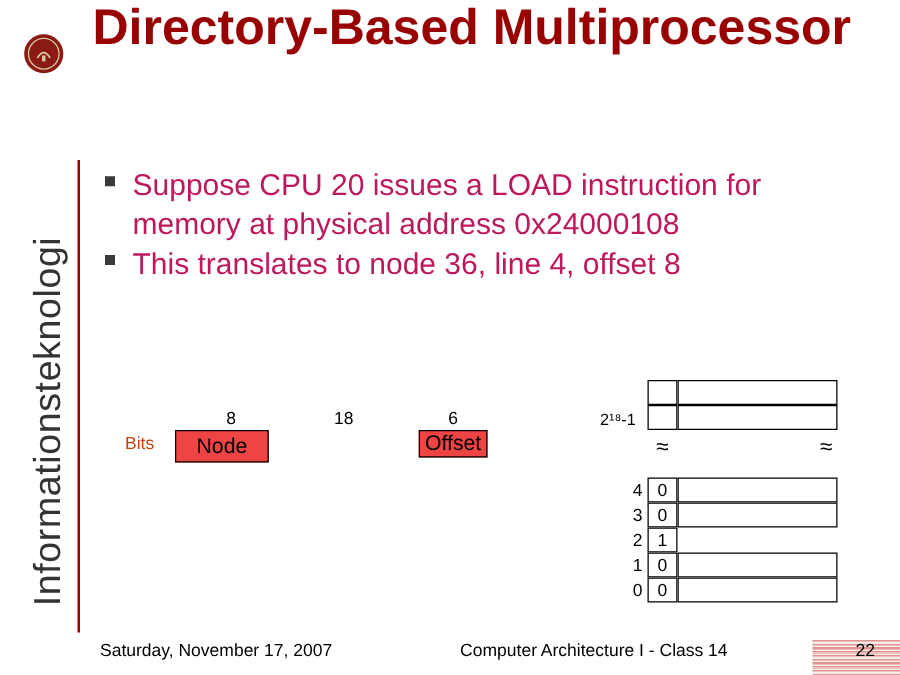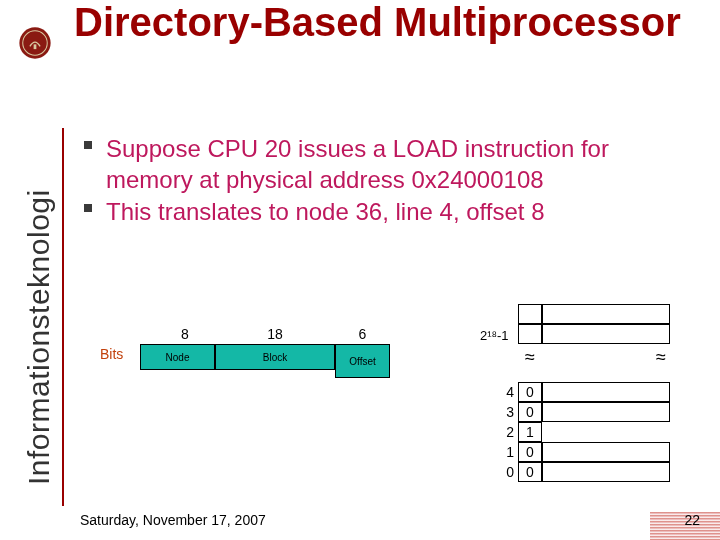--- a/index.html
+++ b/index.html
@@ -21,23 +21,23 @@
 
   .bullets { position: absolute; left: 80px; top: 134px; right: 20px;
              font-size: 24px; color: #be185d; line-height: 1.28; }
   .bullets li { list-style: none; position: relative; padding-left: 26px; margin-bottom: 2px; }
   .bullets li::before { content: ""; position: absolute; left: 4px; top: 7px;
                         width: 8px; height: 8px; background: #3a3a3a; }
 
   .diagram { position: absolute; left: 100px; top: 308px; width: 590px; height: 180px; }
 
   .bits-lbl { position: absolute; font-size: 14px; color: #c2410c; }
-  .addr-box { position: absolute; border: 1.4px solid #000; background: #14b8a6;
+  .addr-box { position: absolute; border: 1.4px solid #000; background: #ef4444;
               display: flex; align-items: center; justify-content: center;
-              font-size: 10px; }
+              font-size: 17px; }
   .addr-num { position: absolute; font-size: 14px; text-align: center; }
 
   .dir-cell { position: absolute; border: 1.4px solid #000; background: #fff;
               display: flex; align-items: center; justify-content: center;
               font-size: 14px; }
   .dir-idx  { position: absolute; font-size: 14px; text-align: right; }
   .dir-top  { position: absolute; font-size: 13px; }
   .tilde    { position: absolute; font-size: 18px; line-height: 10px; color: #000; }
 
   .footer { position: absolute; left: 80px; right: 20px; bottom: 12px;
@@ -72,22 +72,21 @@
   </ul>
 
   <div class="diagram">
 
     <div class="bits-lbl" style="left:0px; top:38px;">Bits</div>
     <div class="addr-num" style="left:55px; top:18px; width:60px;">8</div>
     <div class="addr-num" style="left:115px; top:18px; width:120px;">18</div>
     <div class="addr-num" style="left:235px; top:18px; width:55px;">6</div>
 
     <div class="addr-box" style="left:40px;  top:36px; width:75px;  height:26px;">Node</div>
-    <div class="addr-box" style="left:115px; top:36px; width:120px; height:26px;">Block</div>
-    <div class="addr-box" style="left:235px; top:36px; width:55px;  height:34px;">Offset</div>
+    <div class="addr-box" style="left:235px; top:36px; width:55px;  height:22px;">Offset</div>
 
     <div class="dir-top" style="left:380px; top:-4px;margin-top:24px;">2¹⁸-1</div>
 
     <div class="dir-cell" style="left:418px; top:-4px; width:24px; height:20px;"></div>
     <div class="dir-cell" style="left:442px; top:-4px; width:128px; height:20px;"></div>
     <div class="dir-cell" style="left:418px; top:16px; width:24px; height:20px;"></div>
     <div class="dir-cell" style="left:442px; top:16px; width:128px; height:20px;"></div>
 
     <div class="tilde" style="left:425px; top:44px;">≈</div>
     <div class="tilde" style="left:556px; top:44px;">≈</div>
@@ -110,16 +109,17 @@
     <div class="dir-idx" style="left:398px; top:156px; width:16px;">0</div>
     <div class="dir-cell" style="left:418px; top:154px; width:24px; height:20px;">0</div>
     <div class="dir-cell" style="left:442px; top:154px; width:128px; height:20px;"></div>
 
   </div>
 
   <div class="stripes"></div>
 
   <div class="footer">
     <span>Saturday, November 17, 2007</span>
+    <span>Computer Architecture I - Class 14</span>
     <span>22</span>
   </div>
 
 </div>
 
 </body></html>

